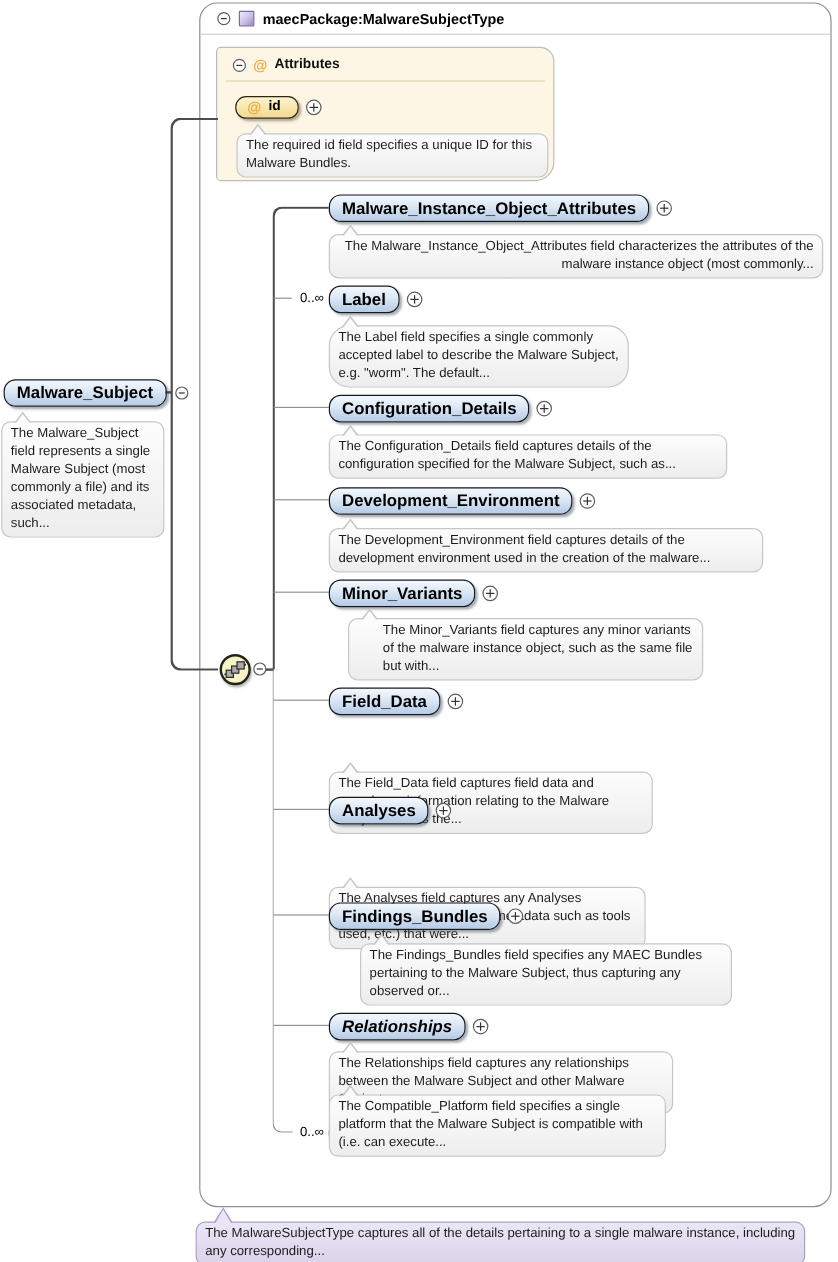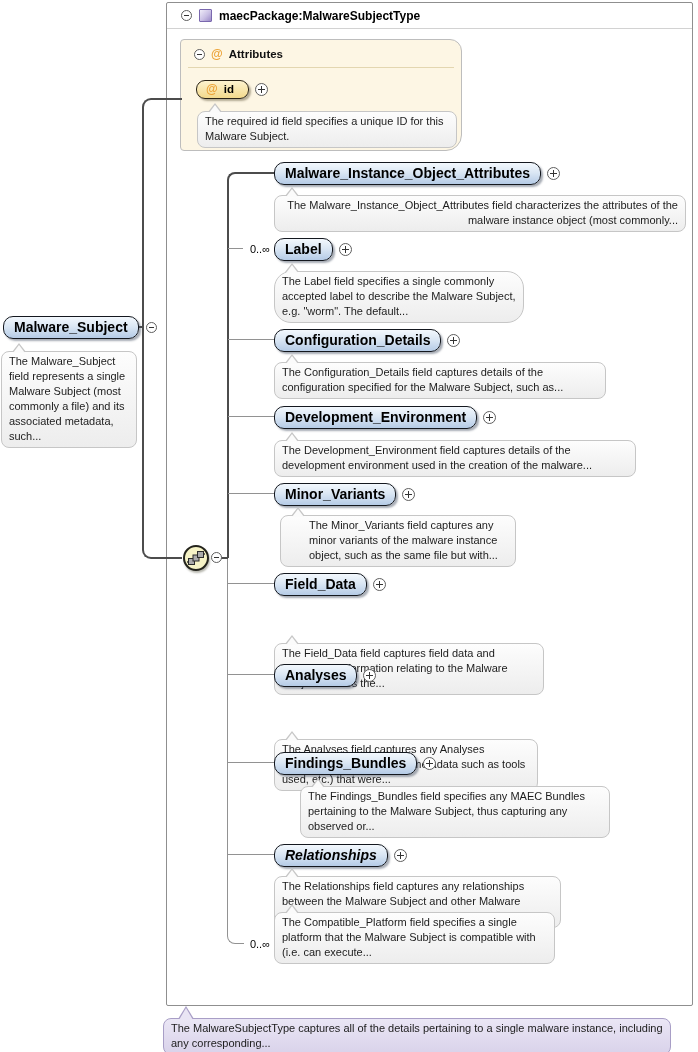--- a/index.html
+++ b/index.html
@@ -4,21 +4,21 @@
 <style>
   * { margin:0; padding:0; box-sizing:border-box; }
   html,body { background:#fff; }
   #canvas {
     position:relative; width:698px; height:1052px; overflow:hidden;
     font-family:"Liberation Sans","DejaVu Sans",sans-serif; background:#fff;
   }
   
   .type-box {
     position:absolute; left:166px; top:2px; width:527px; height:1004px;
-    background:#fff; border:1px solid #8f8f8f; border-radius:2px;
+    background:#fff; border:1px solid #8f8f8f; border-radius:15px;
   }
   .type-header {
     position:absolute; left:0; top:0; right:0; height:26px;
     display:flex; align-items:center; gap:7px; padding-left:14px;
     border-bottom:1px solid #d2d2d2;
   }
   .type-title { font-size:12px; font-weight:600; color:#000; }
   .purple-sq {
     width:13px; height:13px; border:1px solid #7a68ae; border-radius:1px;
     background:linear-gradient(135deg,#efecf8 0%,#c9bfe4 55%,#9a8ac6 100%);
@@ -119,21 +119,21 @@
       <span class="attr-title">Attributes</span>
     </div>
     <div class="attr-sep"></div>
     <div class="id-row">
       <span class="pill-id">
           <span class="at">@</span>
           <span>id</span>
         </span>
       <span class="circ plus"></span>
     </div>
-    <div class="bubble" style="left:16px; top:71px; width:260px;">The required id field specifies a unique ID for this Malware Subject.</div>
+    <div class="bubble" style="left:16px; top:71px; width:260px;">The required id field specifies a unique ID for this Malware Bundles.</div>
   </div>
 
   <div class="ln ln-dark-h" style="left:120px; top:326px; width:23px;"></div>
   <div class="ln trunkA"></div>
   <div class="ln trunkB"></div>
   <div class="ln trunkC"></div>
   <div class="ln ln-dark-h" style="left:220px; top:557px; width:8px;"></div>
   <div class="ln ln-lite-h" style="left:228px; top:248px; width:15px;"></div>
   <div class="ln ln-lite-h" style="left:228px; top:339px; width:46px;"></div>
   <div class="ln ln-lite-h" style="left:228px; top:416px; width:46px;"></div>
@@ -186,21 +186,21 @@
     <span class="pill">Development_Environment</span>
     <span class="circ plus"></span>
   </div>
   <div class="bubble" style="left:274px; top:440px; width:362px;">The Development_Environment field captures details of the development environment used in the creation of the malware...</div>
 
   <div class="row" style="top:484px;">
     <span class="occ"></span>
     <span class="pill">Minor_Variants</span>
     <span class="circ plus"></span>
   </div>
-  <div class="bubble" style="left:280px; top:515px; width:236px;padding-left:28px;">The Minor_Variants field captures any minor variants of the malware instance object, such as the same file but with...</div>
+  <div class="bubble" style="left:290px; top:515px; width:296px;padding-left:28px;">The Minor_Variants field captures any minor variants of the malware instance object, such as the same file but with...</div>
 
   <div class="row" style="top:574px;">
     <span class="occ"></span>
     <span class="pill">Field_Data</span>
     <span class="circ plus"></span>
   </div>
   <div class="bubble" style="left:274px; top:607px; width:270px;margin-top:36px;">The Field_Data field captures field data and prevalance information relating to the Malware Subject. It uses the...</div>
 
   <div class="row" style="top:665px;">
     <span class="occ"></span>

